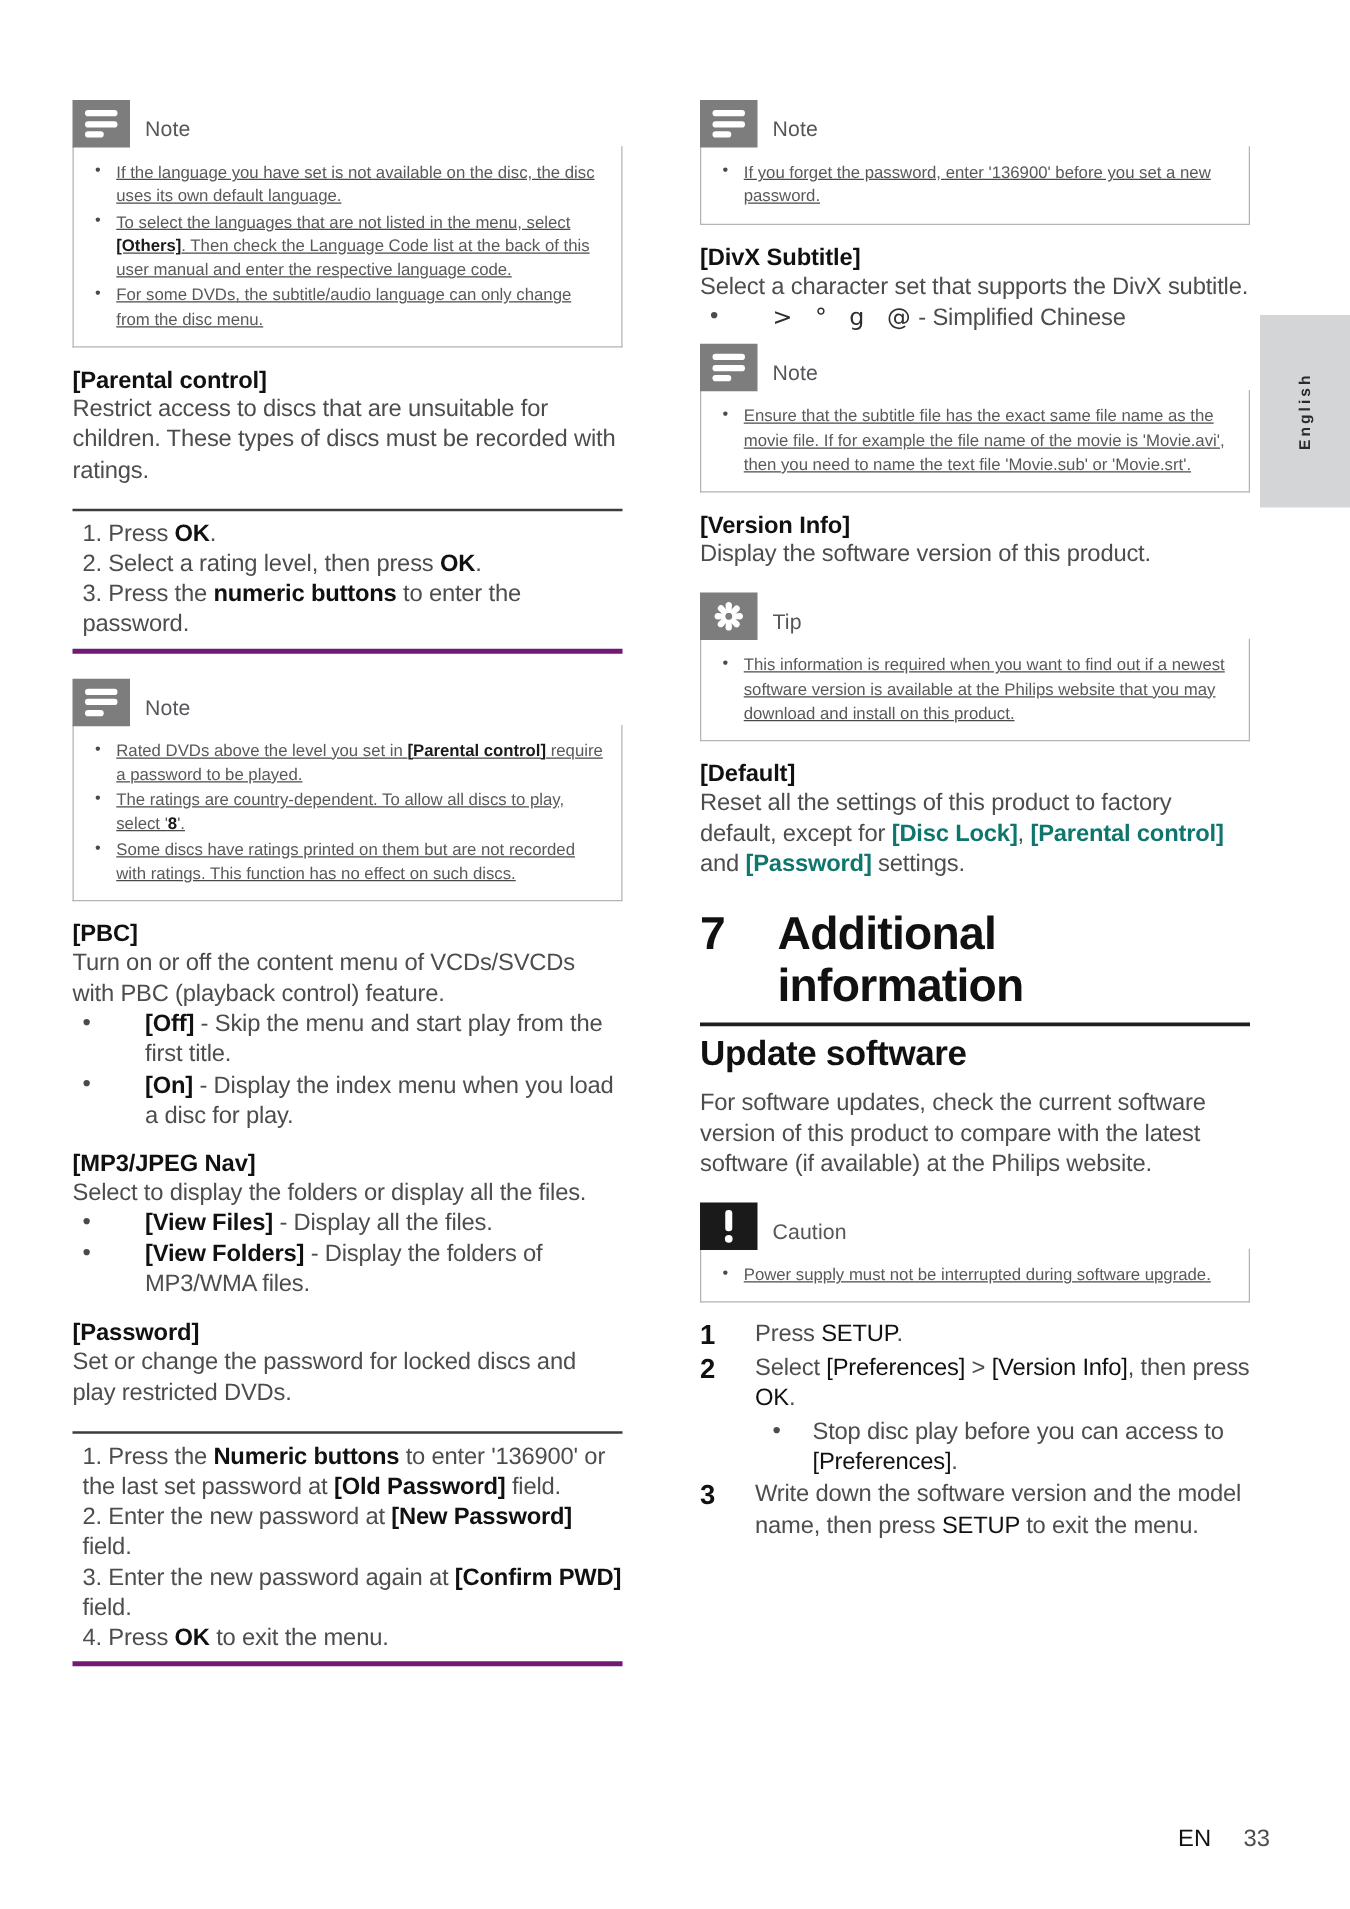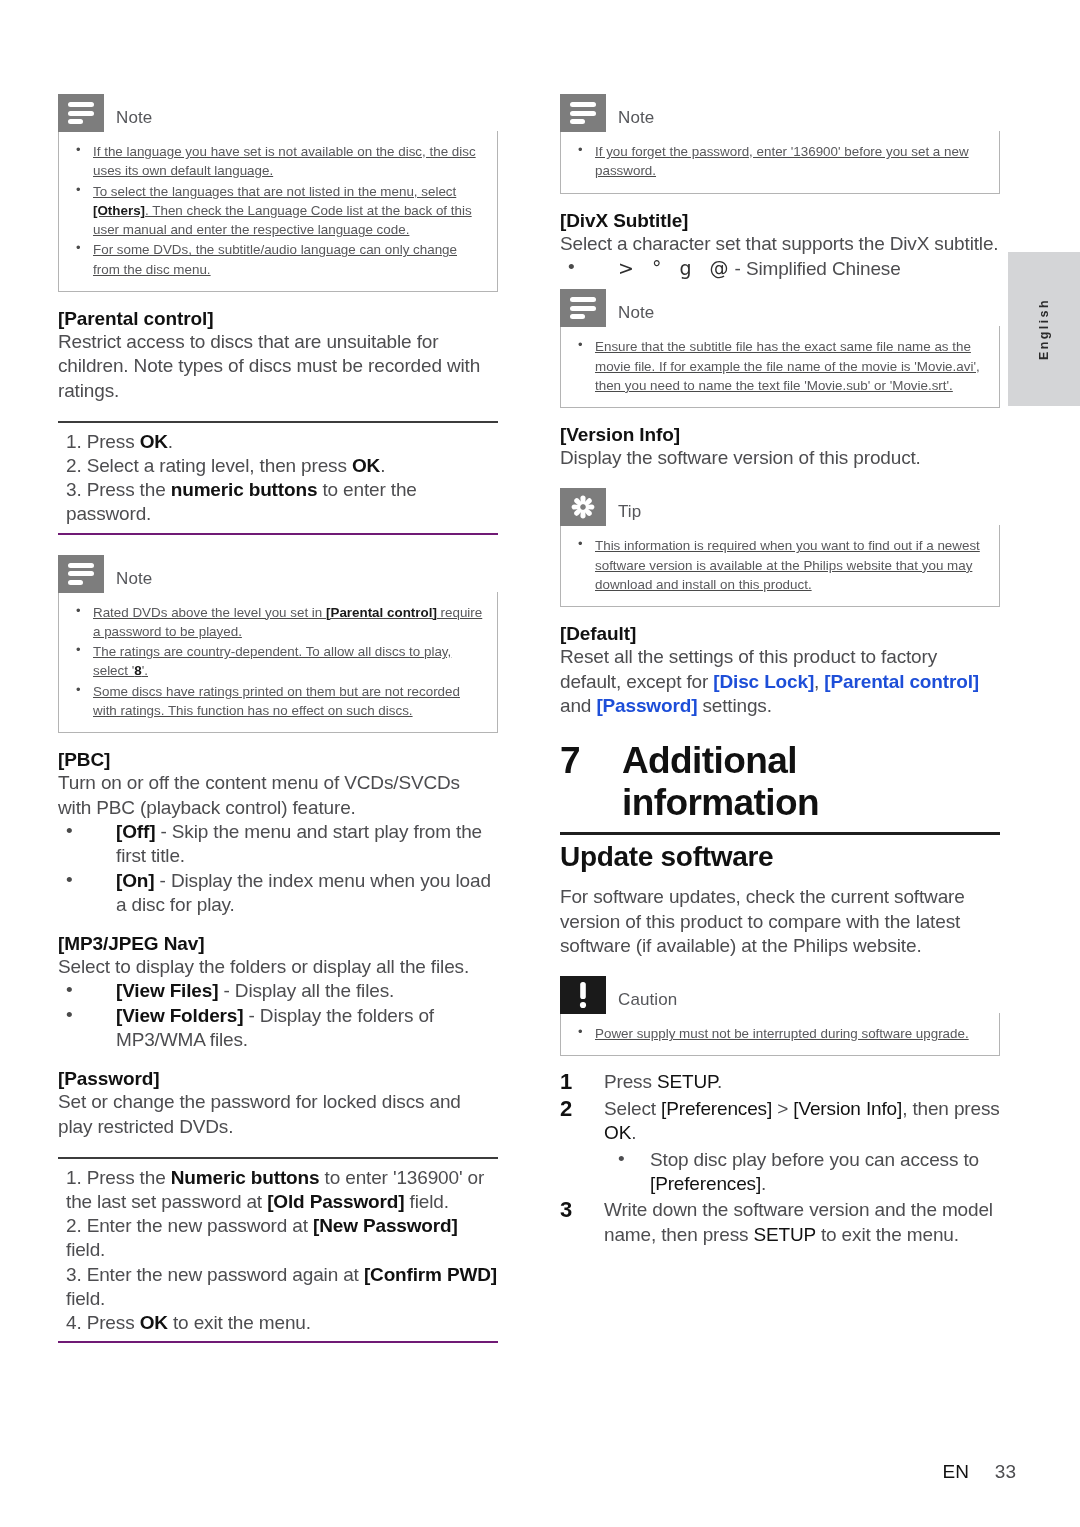--- a/index.html
+++ b/index.html
@@ -16,21 +16,21 @@
     overflow: hidden;
   }
 
   .page {
     position: absolute;
     inset: 0;
   }
 
   .col {
     position: absolute;
-    top: 94px;
+    top: 80px;
     width: 440px;
   }
   .col-left  { left: 58px; }
   .col-right { left: 560px; }
 
   
   .callout { margin: 0 0 10px 0; }
   .callout-head {
     display: flex;
     align-items: flex-end;
@@ -105,21 +105,21 @@
     margin: 16px 0 0 0;
     letter-spacing: -.1px;
   }
   p.body {
     font-size: 19px;
     line-height: 1.28;
     margin: 0;
     color: #4d4d50;
     letter-spacing: -.15px;
   }
-  p.body b { color: #1d4ed8; font-weight: bold; }
+  p.body b { color: #0f766e; font-weight: bold; }
 
   ul.dash {
     list-style: none;
     margin: 0;
     padding: 0;
   }
   ul.dash li {
     position: relative;
     padding-left: 58px;
     font-size: 19px;
@@ -132,21 +132,21 @@
     position: absolute;
     left: 8px;
     top: -1px;
     color: #4a4a4a;
   }
   ul.dash li b { color: #111111; font-weight: bold; }
 
   
   .ruled {
     border-top: 2px solid #3c3c3c;
-    border-bottom: 2px solid #701a75;
+    border-bottom: 4px solid #701a75;
     padding: 7px 0 6px 0;
     margin: 18px 0 0 0;
   }
   .ruled p {
     font-size: 19px;
     line-height: 1.27;
     margin: 0;
     color: #4d4d50;
     padding-left: 8px;
     letter-spacing: -.15px;
@@ -287,21 +287,21 @@
       <div class="callout-body">
         <ul>
           <li>If the language you have set is not available on the disc, the disc uses its own default language.</li>
           <li>To select the languages that are not listed in the menu, select <b>[Others]</b>. Then check the Language Code list at the back of this user manual and enter the respective language code.</li>
           <li>For some DVDs, the subtitle/audio language can only change from the disc menu.</li>
         </ul>
       </div>
     </div>
 
     <h3 class="sub">[Parental control]</h3>
-    <p class="body">Restrict access to discs that are unsuitable for children. Note types of discs must be recorded with ratings.</p>
+    <p class="body">Restrict access to discs that are unsuitable for children. These types of discs must be recorded with ratings.</p>
 
     <div class="ruled">
       <p>1. Press <b>OK</b>.</p>
       <p>2. Select a rating level, then press <b>OK</b>.</p>
       <p>3. Press the <b>numeric buttons</b> to enter the password.</p>
     </div>
 
     <div class="callout" style="margin-top:20px">
       <div class="callout-head">
         <div class="callout-icon">

